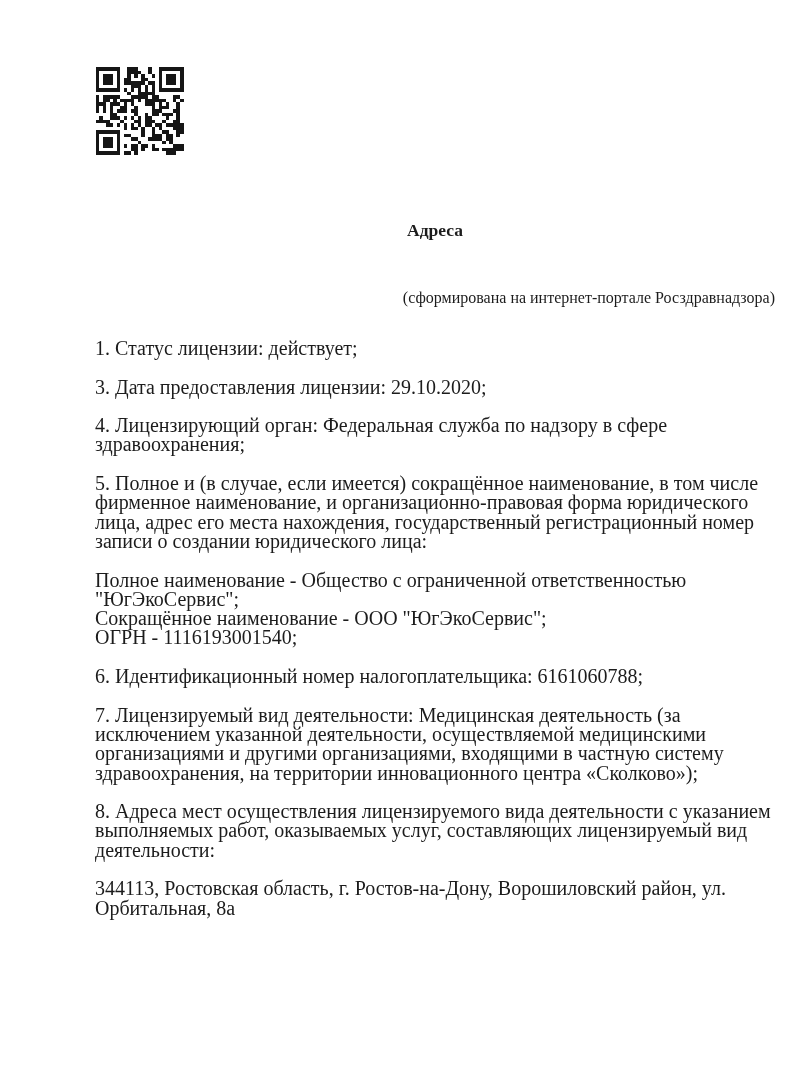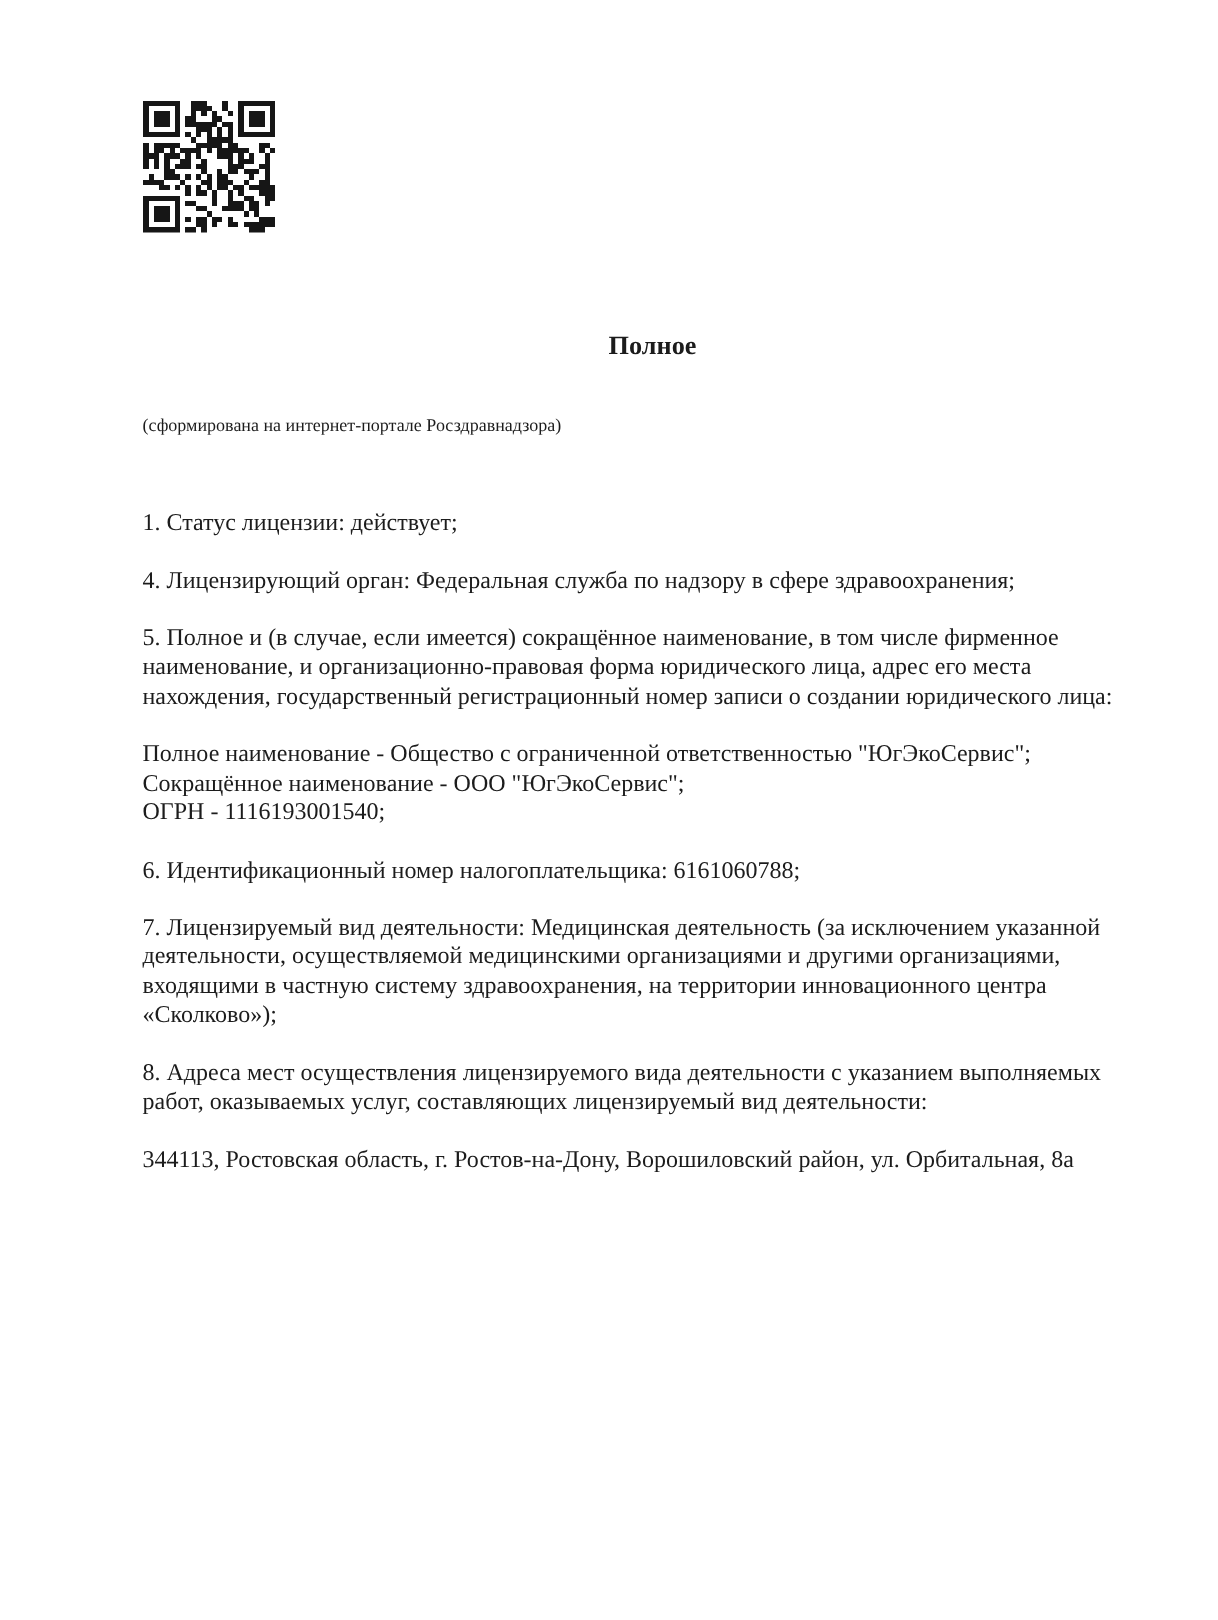--- a/index.html
+++ b/index.html
@@ -35,32 +35,32 @@
     width: 680px;
     text-align: center;
     font-weight: bold;
     font-size: 17.5px;
     line-height: 25px;
     white-space: nowrap;
   }
   .note {
     position: absolute;
     left: 95px;
-    top: 275px;
+    top: 290px;
     width: 680px;
-    text-align: left;
-    font-size: 12px;
+    text-align: right;
+    font-size: 16px;
     line-height: 16px;
   }
   .body {
     position: absolute;
     left: 95px;
     top: 339px;
     width: 680px;
-    font-size: 16px;
+    font-size: 20px;
     line-height: 19.3px;
     text-align: left;
   }
   .body p, .body .para {
     margin: 0 0 19.3px 0;
     padding: 0;
   }
 </style>
 </head>
 <body>
@@ -388,27 +388,28 @@
           <rect x="9" y="24" width="1" height="1"></rect>
           <rect x="11" y="24" width="1" height="1"></rect>
           <rect x="20" y="24" width="1" height="1"></rect>
           <rect x="21" y="24" width="1" height="1"></rect>
           <rect x="22" y="24" width="1" height="1"></rect>
         </g>
       </svg>
   </div>
 
   <div class="title">
-    <div>Полное</div>
+    <div>Адреса</div>
   </div>
 
   <div class="note">(сформирована на интернет-портале Росздравнадзора)</div>
 
   <div class="body">
     <p>1. Статус лицензии: действует;</p>
+    <p>3. Дата предоставления лицензии: 29.10.2020;</p>
     <p>4. Лицензирующий орган: Федеральная служба по надзору в сфере здравоохранения;</p>
     <p>5. Полное и (в случае, если имеется) сокращённое наименование, в том числе фирменное наименование, и организационно-правовая форма юридического лица, адрес его места нахождения, государственный регистрационный номер записи о создании юридического лица:</p>
     <div class="para">
       <div>Полное наименование - Общество с ограниченной ответственностью "ЮгЭкоСервис";</div>
       <div>Сокращённое наименование - ООО "ЮгЭкоСервис";</div>
       <div>ОГРН - 1116193001540;</div>
     </div>
     <p>6. Идентификационный номер налогоплательщика: 6161060788;</p>
     <p>7. Лицензируемый вид деятельности: Медицинская деятельность (за исключением указанной деятельности, осуществляемой медицинскими организациями и другими организациями, входящими в частную систему здравоохранения, на территории инновационного центра «Сколково»);</p>
     <p>8. Адреса мест осуществления лицензируемого вида деятельности с указанием выполняемых работ, оказываемых услуг, составляющих лицензируемый вид деятельности:</p>

